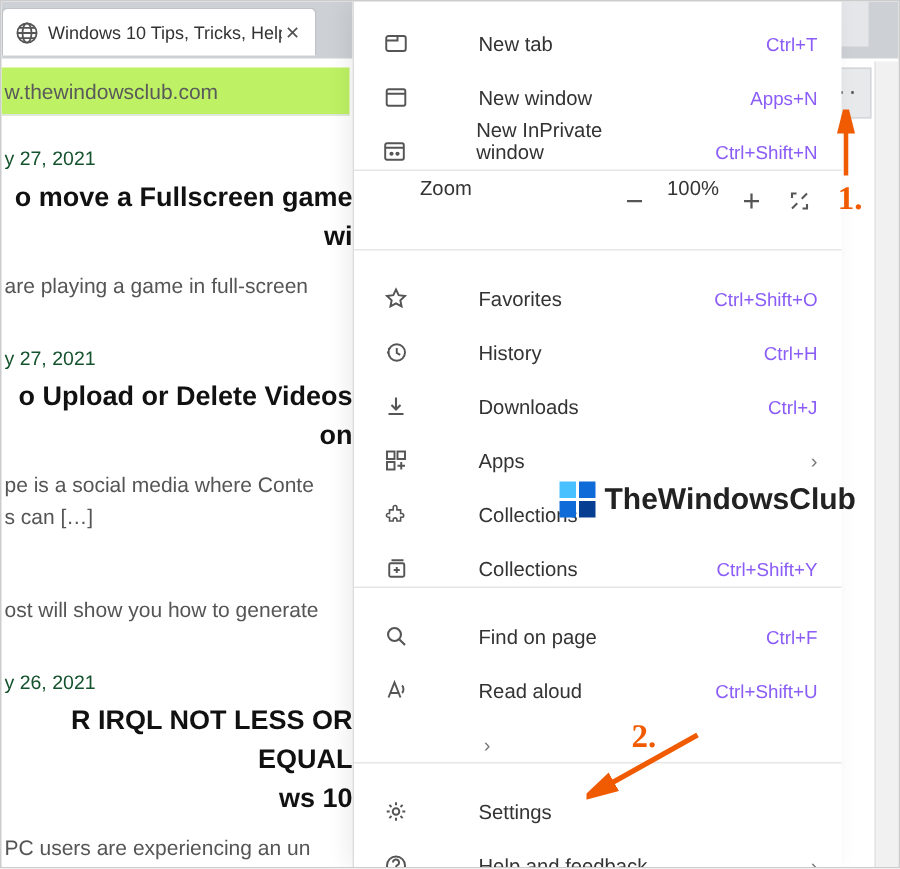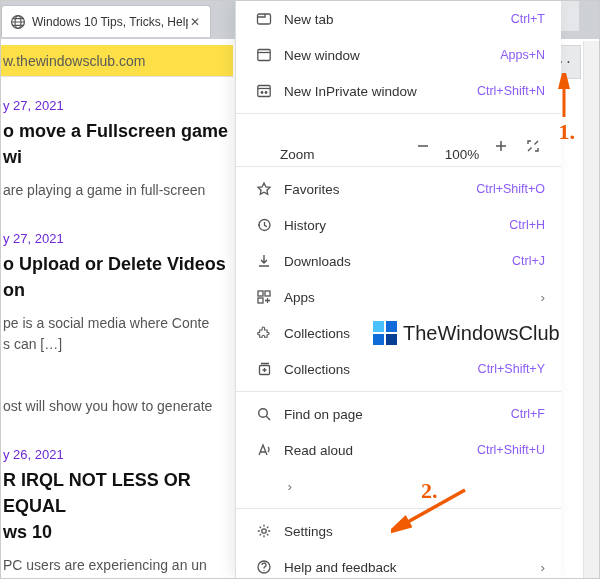--- a/index.html
+++ b/index.html
@@ -28,49 +28,49 @@
   .more-btn {
     position:absolute; top:44px; right:18px; width:38px; height:34px; background:#e7e9eb;
     border:1px solid #d3d6da; display:flex; align-items:center; justify-content:center;
     font-size:16px; letter-spacing:2px; color:#444;
   }
 
   
   .addr {
     position:absolute; top:44px; left:0; height:32px; line-height:32px;
     padding-left:2px; font-size:14px; color:#5a5a5a; border-bottom:1px solid #e0e2e5; width:232px;
-    background:#fde047;
+    background:#bef264;
   }
 
   
   .page {
     position:absolute; top:82px; left:2px; width:232px; bottom:0; overflow:hidden;
     font-size:14px; color:#404040; line-height:1.45;
   }
-  .post-date { font-size:13px; color:#6d28d9; margin-top:14px; }
-  .post-title { font-size:18px; font-weight:700; color:#111; margin-top:2px; }
+  .post-date { font-size:13px; color:#14532d; margin-top:14px; }
+  .post-title { font-size:18px; font-weight:700; color:#111; margin-top:2px;text-align:right; }
   .post-excerpt { font-size:14px; color:#555; margin-top:10px; }
 
   
   .menu {
     position:absolute; top:0; left:234px; width:326px; bottom:0;
     background:#fff; border-left:1px solid #ddd; box-shadow:-4px 0 14px rgba(0,0,0,.08);
     font-size:13.5px; color:#333;
   }
   .menu .row {
-    display:flex; align-items:center; height:36px; padding:0 16px;
+    display:flex; align-items:flex-end; height:36px; padding:0 16px;gap:35px;
   }
   .menu .ico { width:24px; display:flex; justify-content:center; color:#555; }
   .menu .lbl { flex:1 1 auto; padding-left:8px; }
   .menu .kbd { color:#8b5cf6; font-size:12.5px; }
   .menu .chev { color:#777; width:16px; text-align:right; }
   .sep { height:1px; background:#e6e6e6; margin:4px 0; }
 
   
-  .zoom-row { display:flex; align-items:flex-end; height:44px; padding:0 12px; }
+  .zoom-row { display:flex; align-items:flex-start; height:44px; padding:0 12px; }
   .zoom-row .lbl { padding-left:32px; flex:1 1 auto; }
   .zoom-ctl { width:32px; height:32px; display:flex; align-items:center; justify-content:center; color:#555; }
   .zoom-pct { width:46px; text-align:center; }
 
   
   .ann1 {
     position:absolute; right:24px; top:118px; font-family:"Segoe Script","Segoe UI",cursive;
     font-size:22px; font-weight:700; color:#f05a00;
   }
   .arrow1 {
@@ -91,21 +91,21 @@
     width:24px; height:24px; margin-right:6px; position:relative;
   }
   .wm .sq::before {
     content:""; position:absolute; inset:0;
     background:
       linear-gradient(#49c0ff,#49c0ff) 0 0/11px 11px no-repeat,
       linear-gradient(#0f6bd8,#0f6bd8) 13px 0/11px 11px no-repeat,
       linear-gradient(#0f6bd8,#0f6bd8) 0 13px/11px 11px no-repeat,
       linear-gradient(#063f91,#063f91) 13px 13px/11px 11px no-repeat;
   }
-  .wm .txt { font-size:20px; font-weight:400; color:#222; }
+  .wm .txt { font-size:20px; font-weight:700; color:#222; }
 
   
   .scroll-track { position:absolute; top:40px; right:0; bottom:0; width:16px; background:#f1f1f1; border-left:1px solid #e3e3e3;}
 </style>
 </head>
 <body>
 
 <div id="stage">
 
   <div class="titlebar"></div>

